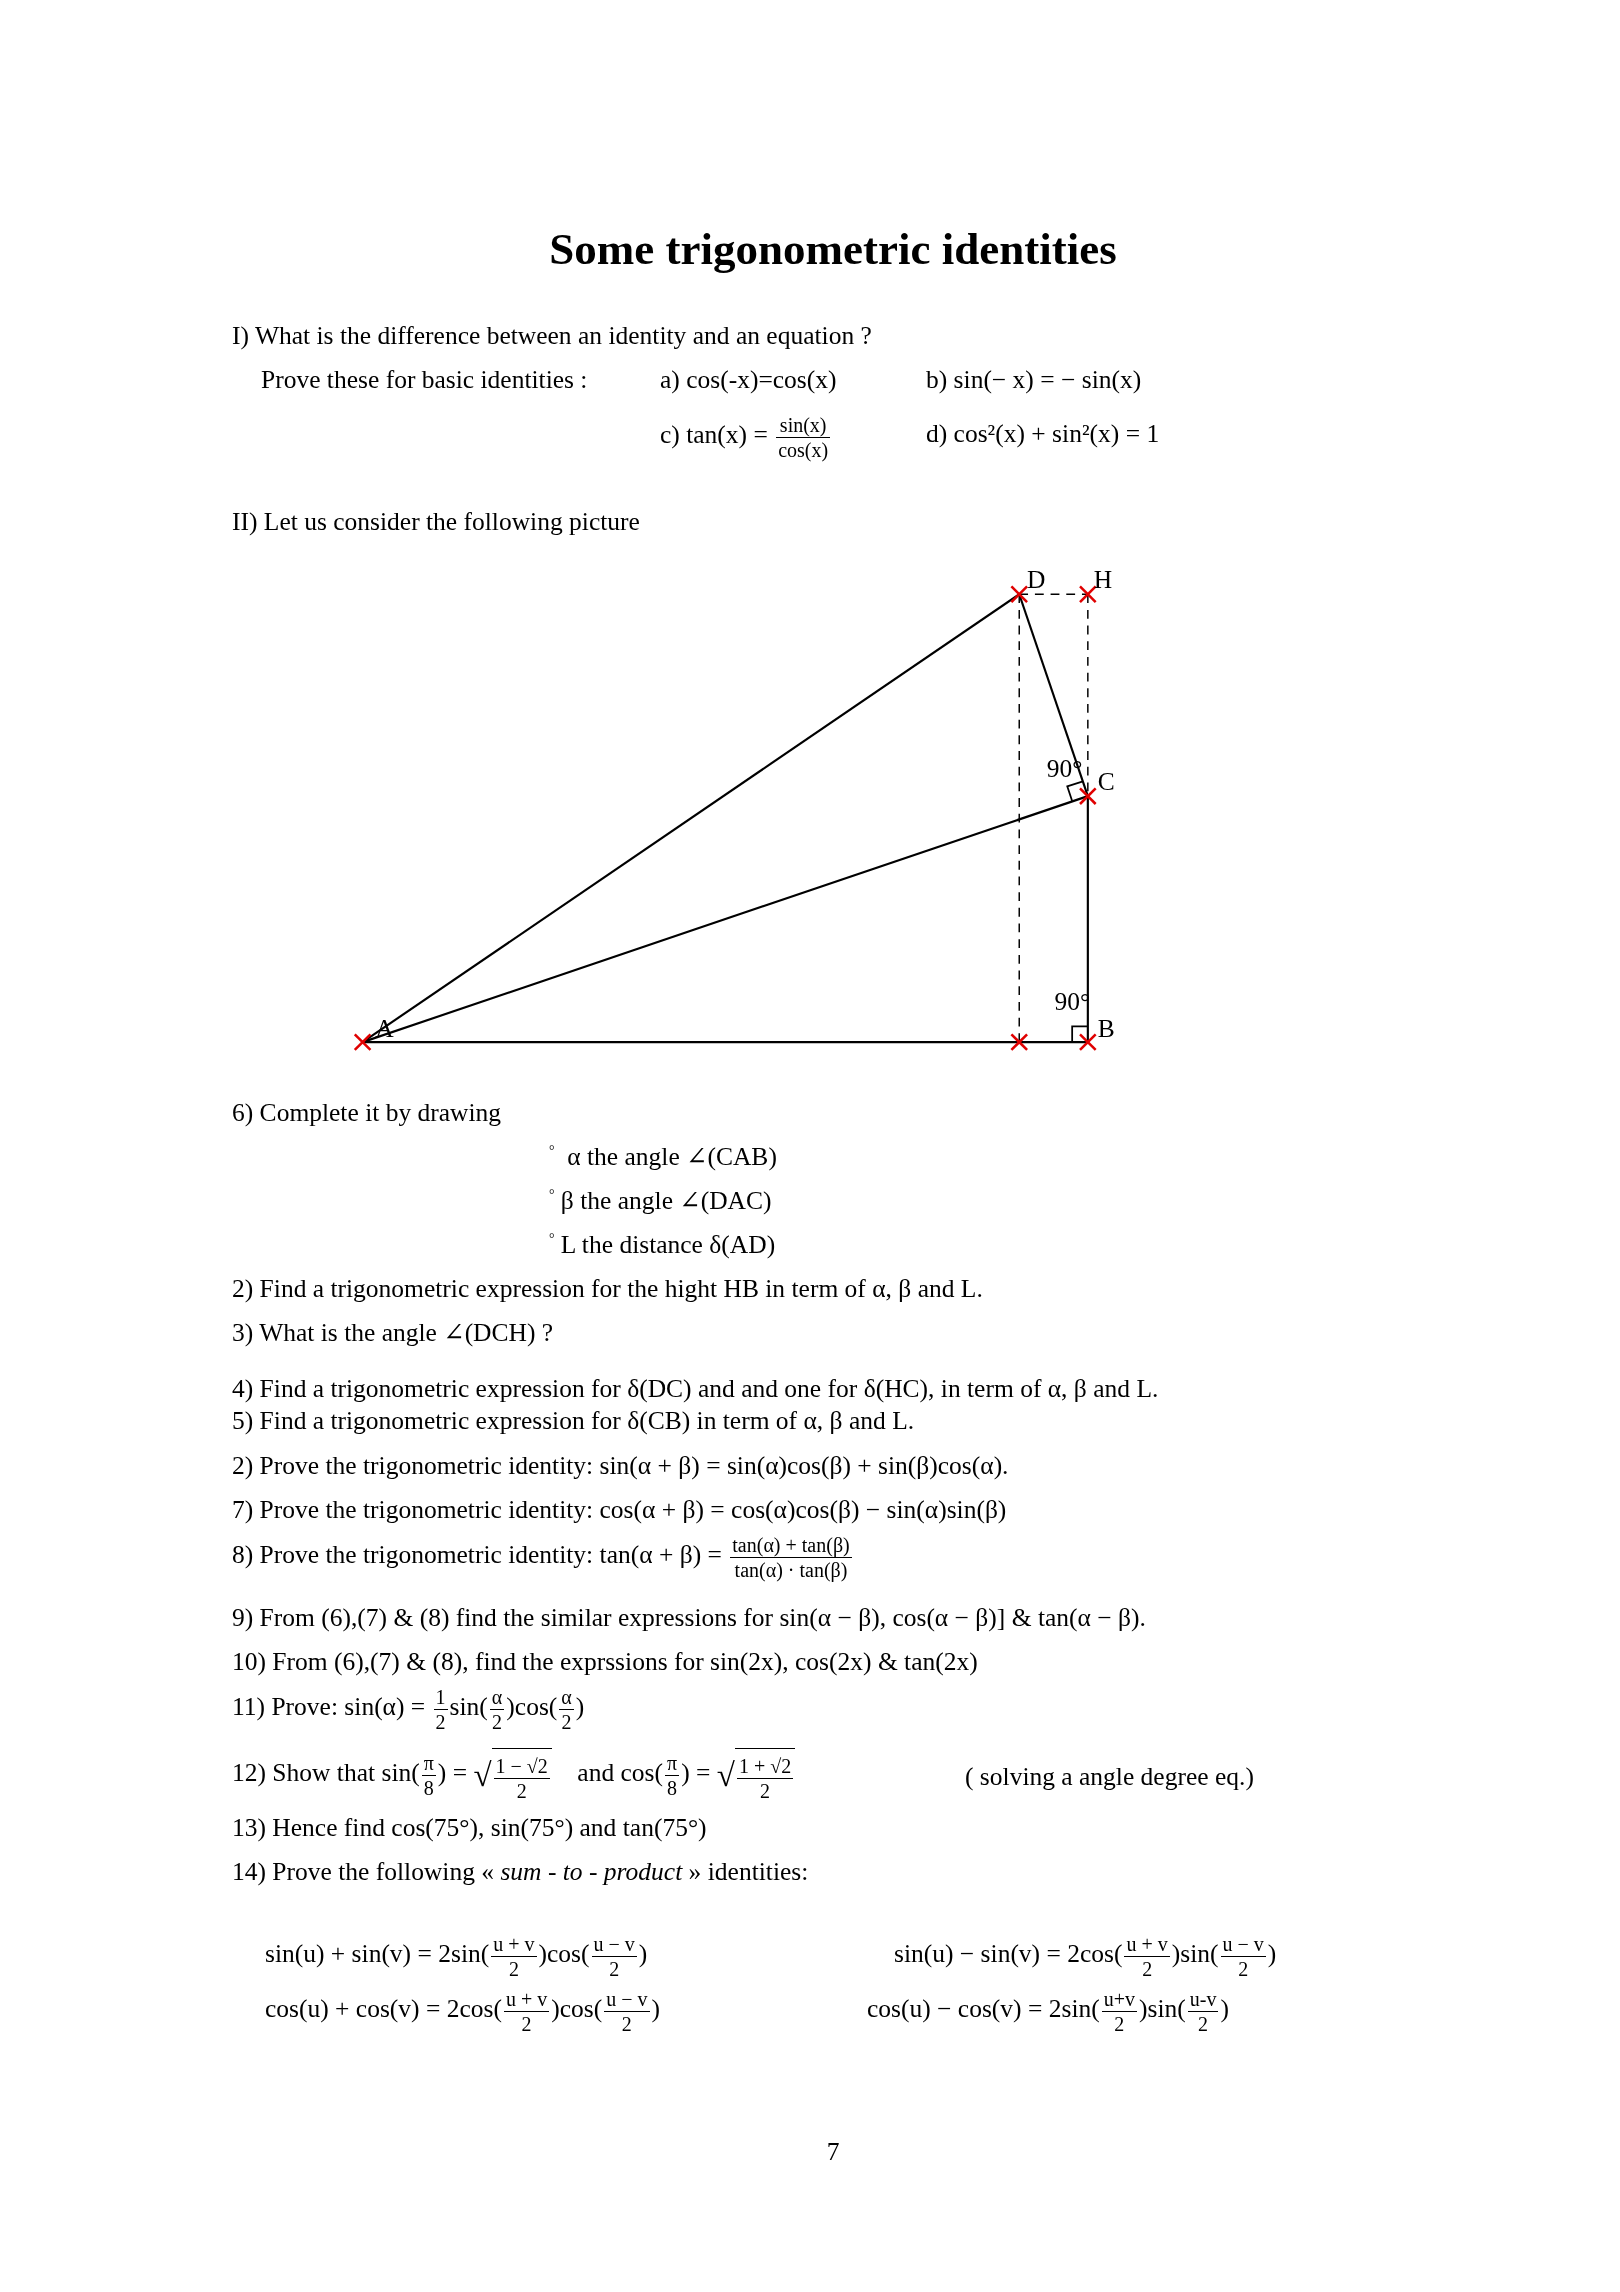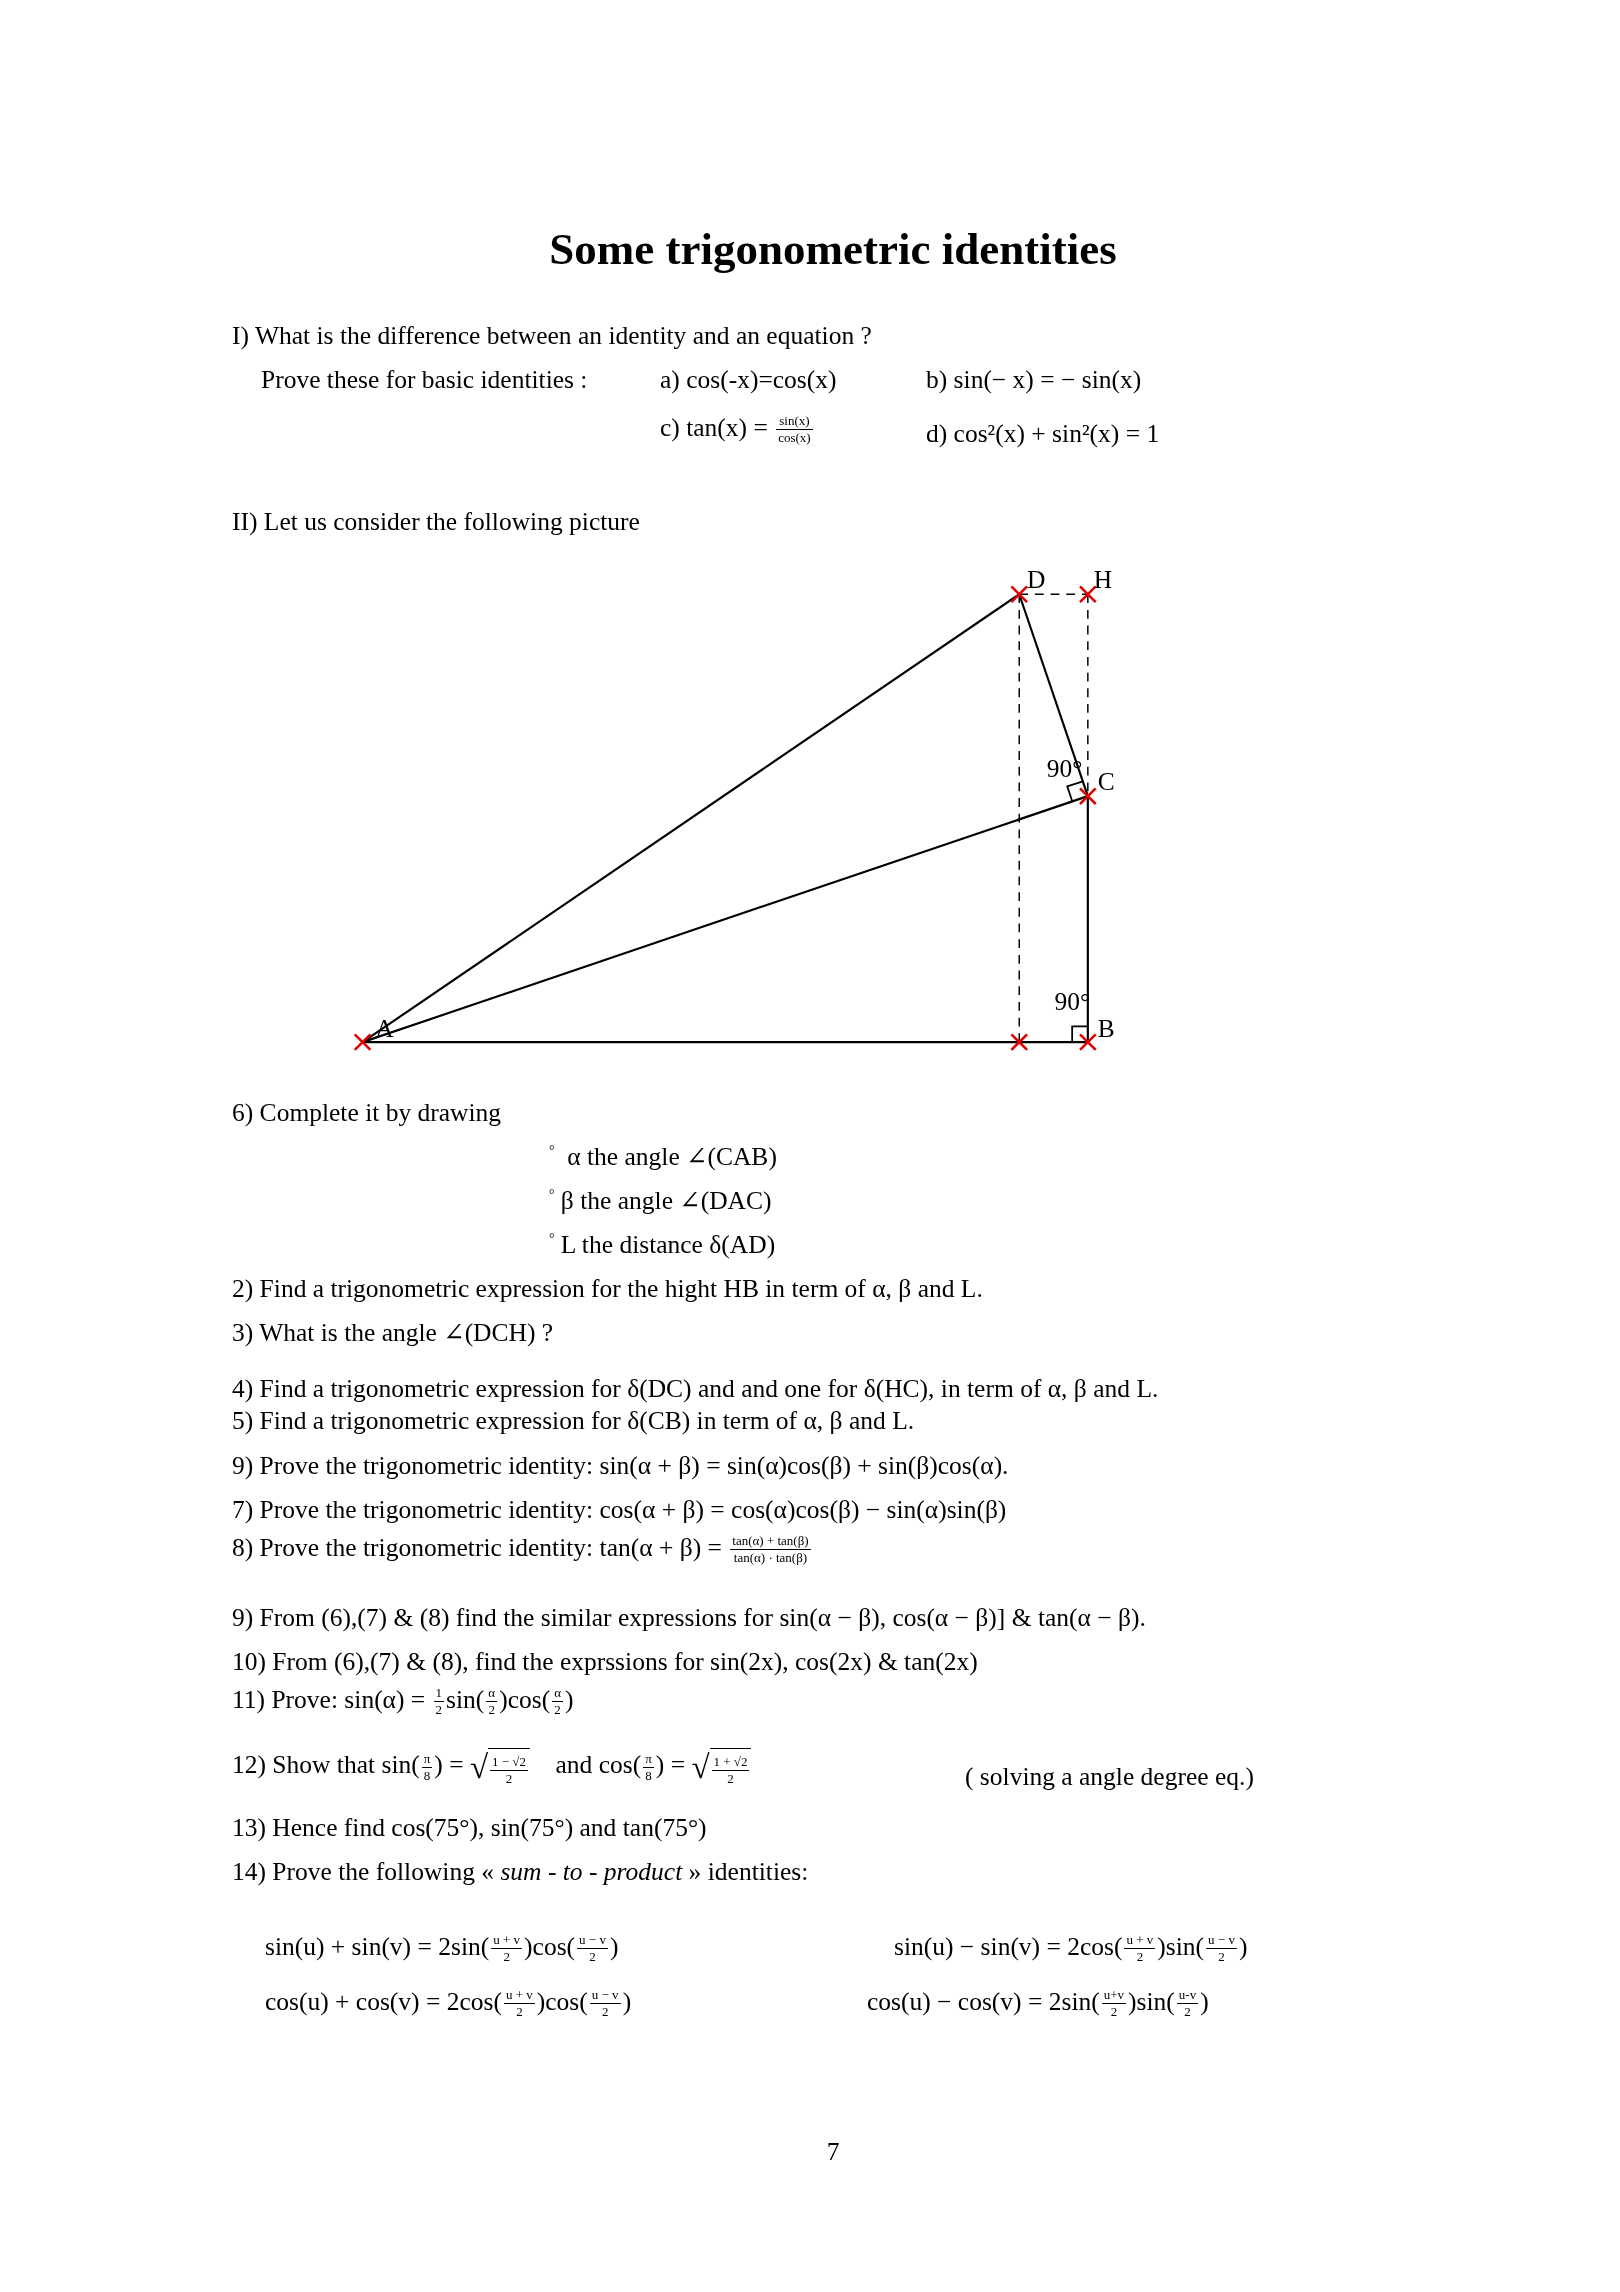--- a/index.html
+++ b/index.html
@@ -1,21 +1,21 @@
 <!DOCTYPE html>
 <html><head>
 <meta charset="utf-8">
 <style>
   html, body { margin:0; padding:0; background:#ffffff; }
   body { width:1620px; height:2293px; position:relative; overflow:hidden;
          font-family:"DejaVu Serif","Liberation Serif",serif; color:#000; }
   .t { position:absolute; white-space:nowrap; font-family:"Liberation Serif","DejaVu Serif",serif; font-size:25.5px; line-height:1; }
   .title { font-size:45px; font-weight:bold; left:0; width:1666px; text-align:center; top:227px; }
   .m { font-style:italic; }
-  .frac { display:inline-block; vertical-align:middle; text-align:center; font-size:13px; line-height:1.1; margin:0 2px; }
+  .frac { display:inline-block; vertical-align:middle; text-align:center; font-size:20px; line-height:1.1; margin:0 2px; }
   .frac .num { display:block; border-bottom:1.4px solid #000; padding:0 2px 1px; }
   .frac .den { display:block; padding:1px 2px 0; }
   .sqrt { display:inline-block; vertical-align:middle; }
   .sqrt .rad { font-size:33px; vertical-align:middle; }
   .sqrt .body { display:inline-block; border-top:1.4px solid #000; vertical-align:middle; padding-top:6px; }
   svg { position:absolute; left:0; top:0; }
   .lbl { font-family:"Liberation Serif","DejaVu Serif",serif; font-size:26px; }
   .page { position:absolute; top:2137px; left:0; width:1666px; text-align:center; font-size:25.5px; font-family:"Liberation Serif",serif; }
 </style>
 </head>
@@ -90,21 +90,21 @@
 
 <div class="t" style="left:232px;top:1100px;">6) Complete it by drawing</div>
 <div class="t" style="left:549px;top:1144px;"><span style="font-size:13.7px;vertical-align:top;">°</span>&nbsp;&nbsp;<span>α  the angle ∠(CAB)</span></div>
 <div class="t" style="left:549px;top:1188px;"><span style="font-size:13.7px;vertical-align:top;">°</span>&nbsp;<span>β the angle ∠(DAC)</span></div>
 <div class="t" style="left:549px;top:1232px;"><span style="font-size:13.7px;vertical-align:top;">°</span>&nbsp;<span>L the distance δ(AD)</span></div>
 
 <div class="t" style="left:232px;top:1276px;">2) Find a trigonometric expression for the hight HB in term of α, β and L.</div>
 <div class="t" style="left:232px;top:1320px;">3) What is the angle ∠(DCH) ?</div>
 <div class="t" style="left:232px;top:1364px;margin-top:12px;">4) Find a trigonometric expression for δ(DC) and and one for δ(HC), in term of α, β and L.</div>
 <div class="t" style="left:232px;top:1408px;">5) Find a trigonometric expression for  δ(CB) in term of α, β and L.</div>
-<div class="t" style="left:232px;top:1453px;">9) Prove the trigonometric identity: sin(α + β) = sin(α)cos(β) + sin(β)cos(α).</div>
+<div class="t" style="left:232px;top:1453px;">2) Prove the trigonometric identity: sin(α + β) = sin(α)cos(β) + sin(β)cos(α).</div>
 <div class="t" style="left:232px;top:1497px;">7) Prove the trigonometric identity: cos(α + β) = cos(α)cos(β) − sin(α)sin(β)</div>
 <div class="t" style="left:232px;top:1534px;">
   <span>8) Prove the trigonometric identity: tan(α + β) =</span>
   <span class="frac">
     <span class="num">tan(α) + tan(β)</span>
     <span class="den">tan(α) · tan(β)</span>
   </span>
 </div>
 <div class="t" style="left:232px;top:1605px;">9) From (6),(7) &amp; (8) find the similar expressions for sin(α − β), cos(α − β)] &amp; tan(α − β).</div>
 <div class="t" style="left:232px;top:1649px;">10) From (6),(7) &amp; (8), find the exprssions for sin(2x), cos(2x) &amp; tan(2x)</div>

